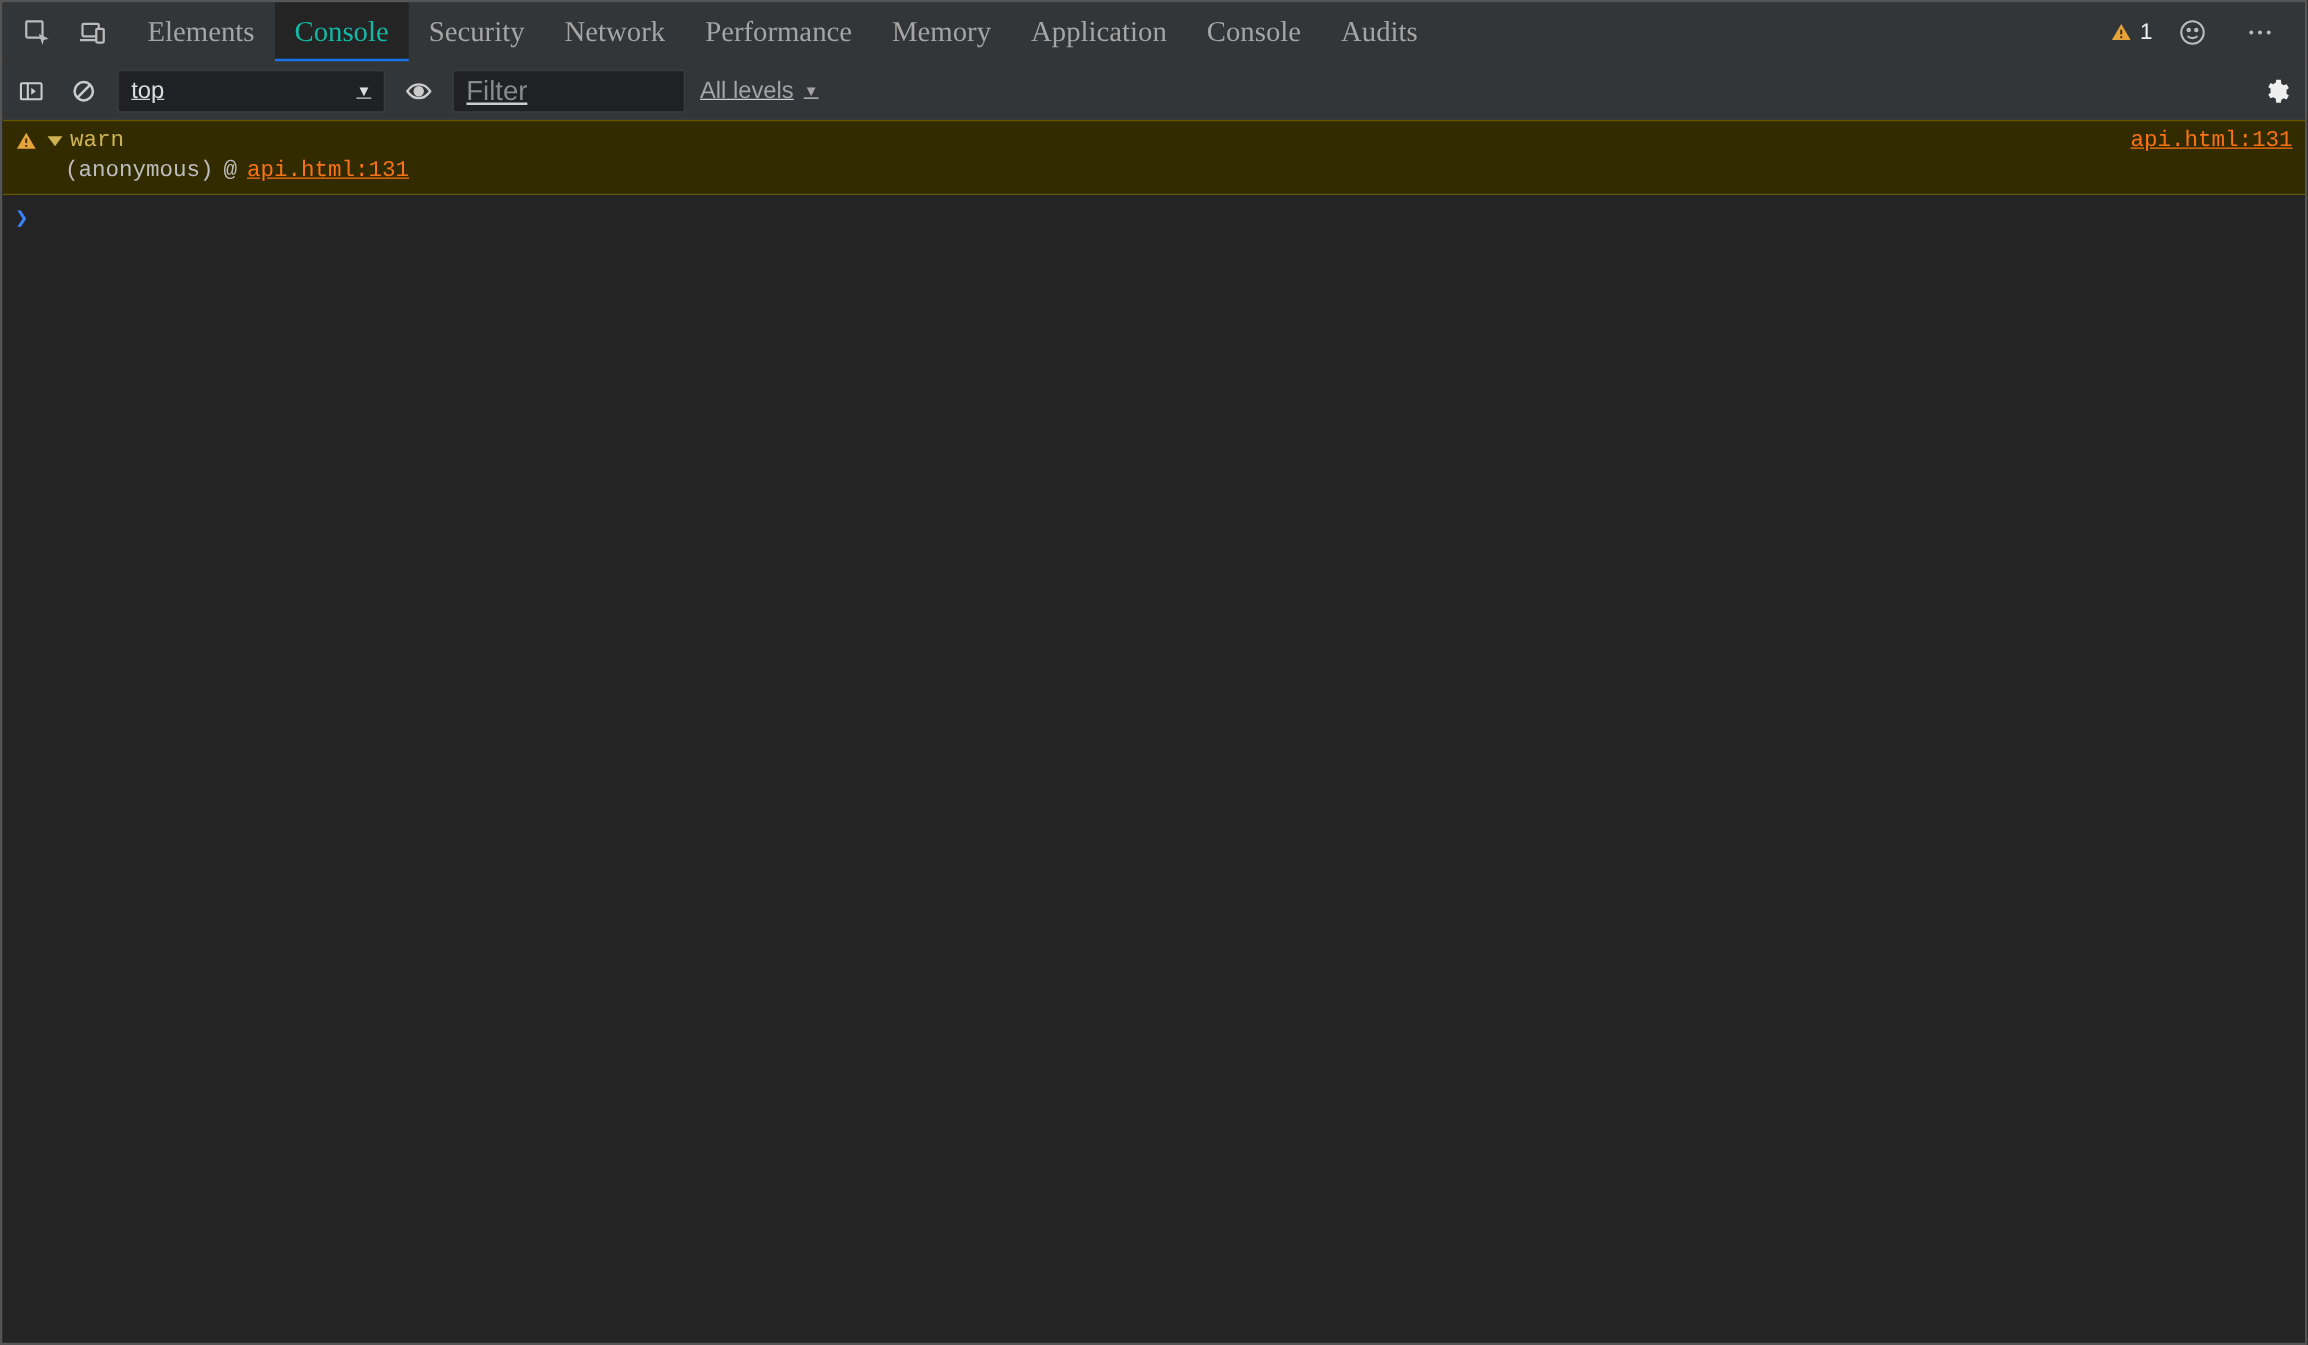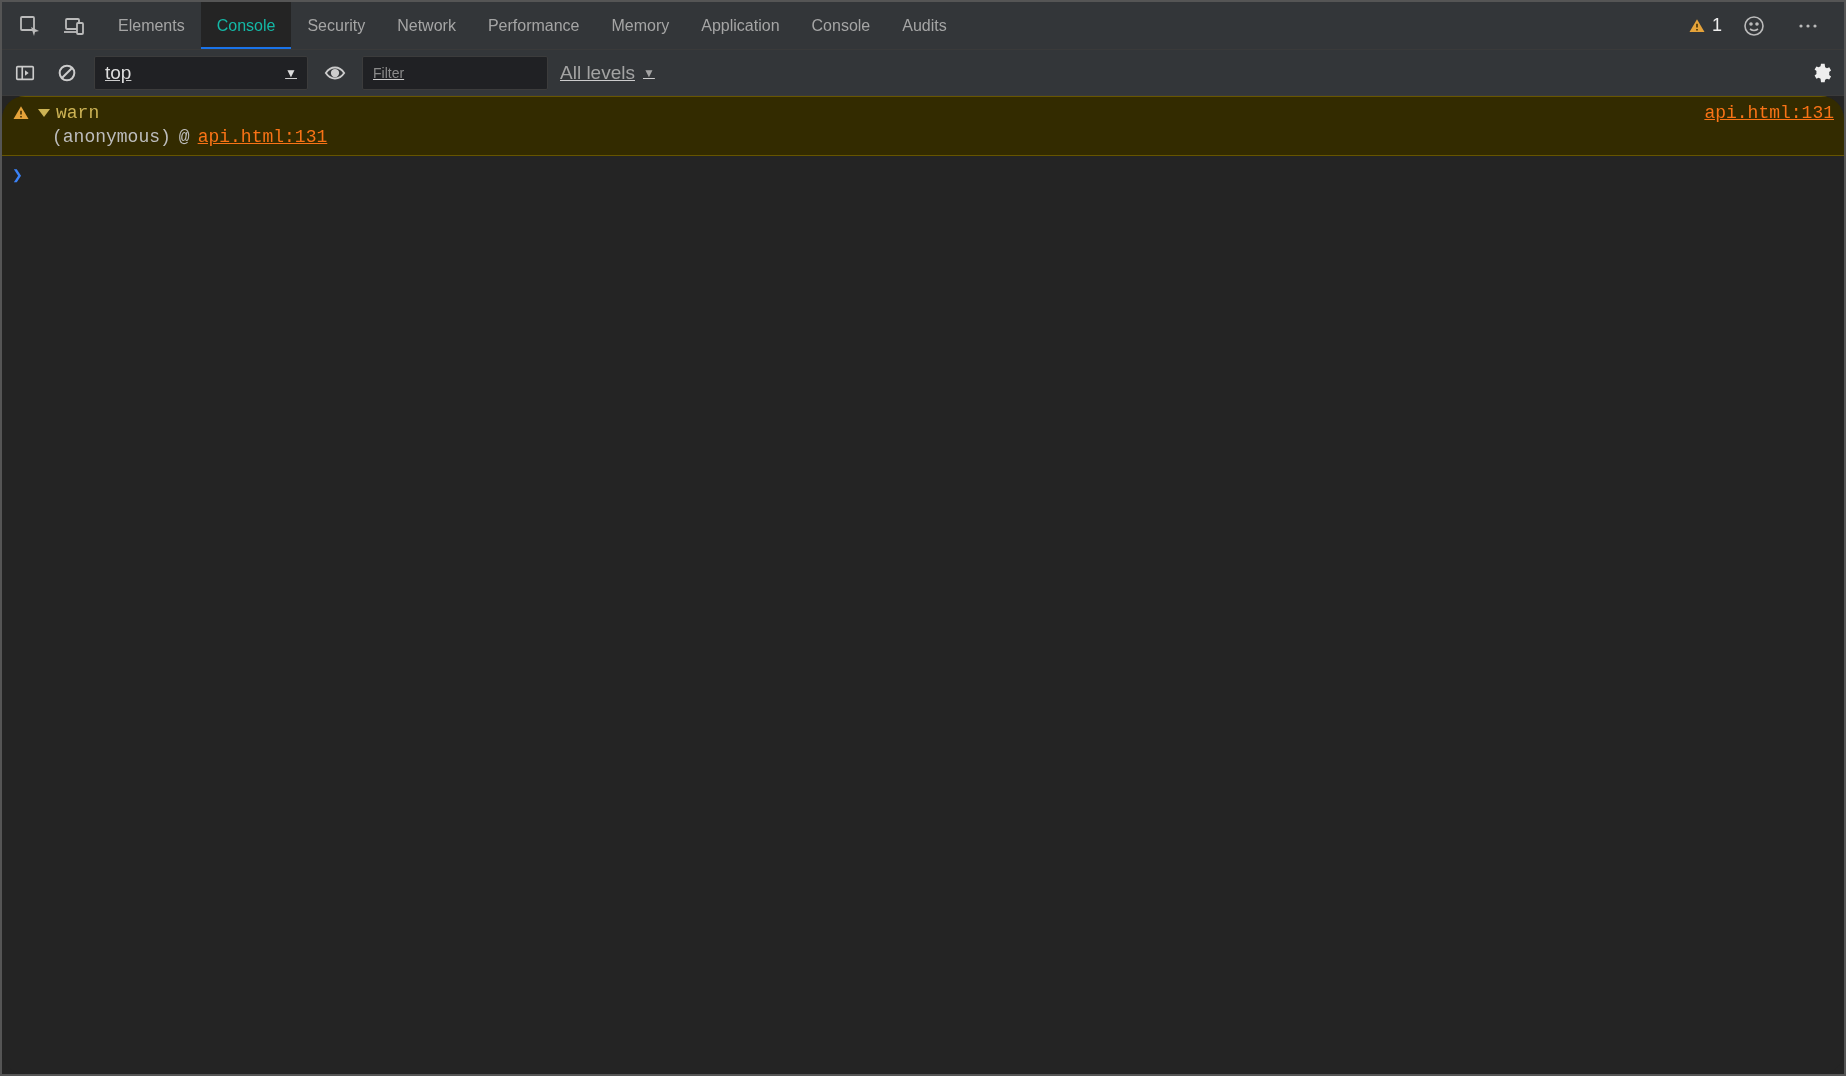--- a/index.html
+++ b/index.html
@@ -45,22 +45,23 @@
     margin-left: 6px;
     gap: 0;
     flex: 1;
   }
   .tab {
     display: flex;
     align-items: center;
     padding: 0 16px;
     color: #a5a5a5;
     cursor: pointer;
-    font-size: 16px;
+    font-size: 23px;
     position: relative;
+    font-family: Liberation Serif, serif;
   }
   .tab.active {
     background: #242424;
     color: #14b8a6;
   }
   .tab.active::after {
     content: "";
     position: absolute;
     left: 0; right: 0; bottom: 0;
     height: 2px;
@@ -121,21 +122,21 @@
   }
   .context-select .dd { font-size: 12px; color: #ddd; }
   .filter-input {
     background: #202124;
     border: 1px solid #3c3c3c;
     height: 34px;
     width: 186px;
     padding: 0 10px;
     border-radius: 2px;
     color: #84cc16;
-    font-size: 14px;
+    font-size: 22px;
   }
   .filter-input::placeholder { color: #8a8a8a; }
   .levels {
     display: flex;
     align-items: center;
     gap: 8px;
     color: #a3a3a3;
     cursor: pointer;
     font-size: 19px;
   }
@@ -143,21 +144,20 @@
   .toolbar-spacer { flex: 1; }
   .gear svg { width: 22px; height: 22px; color: #eee; }
 
   
   .console-body {
     flex: 1;
     background: #242424;
     overflow-y: auto;
     font-family: Menlo, Consolas, "Courier New", monospace;
     font-size: 18px;
-    border-radius: 23px;
   }
   .warn-row {
     background: #332b00;
     border-top: 1px solid #665500;
     border-bottom: 1px solid #665500;
     padding: 6px 10px 8px 10px;
   }
   .warn-line1 {
     display: flex;
     align-items: center;

